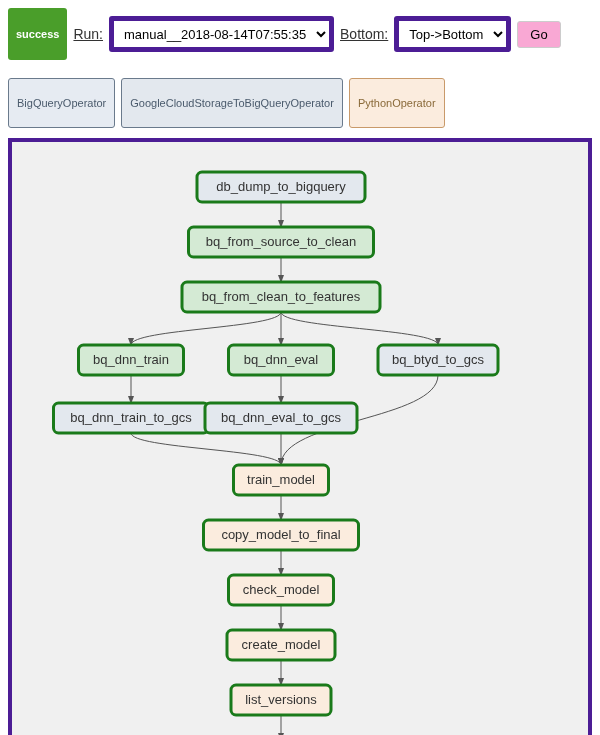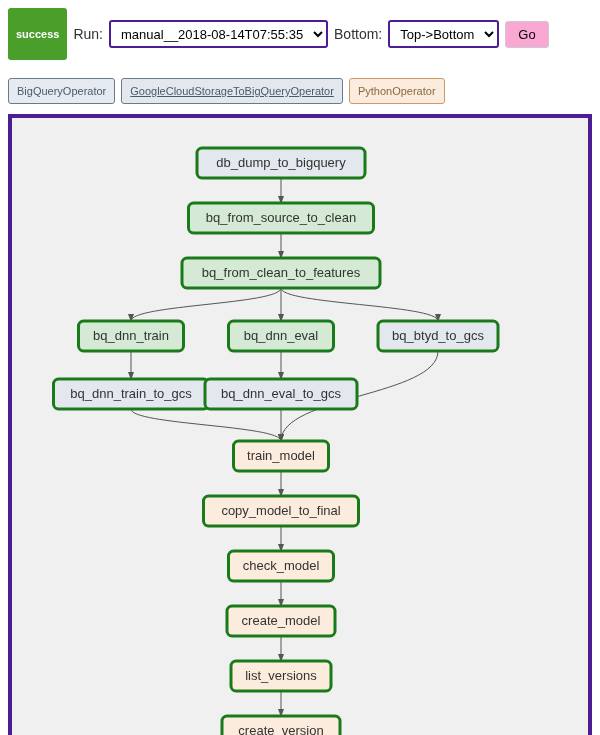--- a/index.html
+++ b/index.html
@@ -18,51 +18,51 @@
     margin-bottom: 18px;
   }
   .badge {
     background: #4a9e2a;
     color: #fff;
     font-weight: bold;
     font-size: 11px;
     padding: 20px 8px;
     border-radius: 3px;
   }
-  .label { font-size: 14px; }
+  .label { font-size: 14px; text-decoration: underline; }
   select {
     font-size: 13px;
     padding: 4px 6px;
-    border: 2px solid #4c1d95;
+    border: 5px solid #4c1d95;
     border-radius: 3px;
     background: #fff;
-    height: 28px;
+    height: 36px;
   }
   .btn {
     font-size: 13px;
     padding: 5px 12px;
     border: 1px solid #ccc;
     border-radius: 3px;
     background: #f9a8d4;
     cursor: pointer;
   }
   .legend {
     display: flex;
     gap: 6px;
     margin-bottom: 10px;
   }
   .legend-item {
     font-size: 11px;
-    padding: 6px 8px;
+    padding: 18px 8px;
     border-radius: 3px;
     border: 1px solid;
   }
   .op-bq { background:#e6ebf2; border-color:#6a7a8c; color:#4a5a6c; }
   .op-bq2gcs { background:#e0e8e0; border-color:#5a7a5a; color:#3a5a3a; }
-  .op-gcs2bq { background:#e3e8ee; border-color:#6a7a8c; color:#4a5a6c;text-decoration:underline; }
+  .op-gcs2bq { background:#e3e8ee; border-color:#6a7a8c; color:#4a5a6c; }
   .op-python { background:#fbecde; border-color:#c99a6a; color:#8a6a3a; }
   .graph {
     border: 4px solid #4c1d95;
     background: #f0f0f0;
     width: 100%;
     height: 630px;
     position: relative;
   }
   .graph svg { display:block; }
   .node rect {

